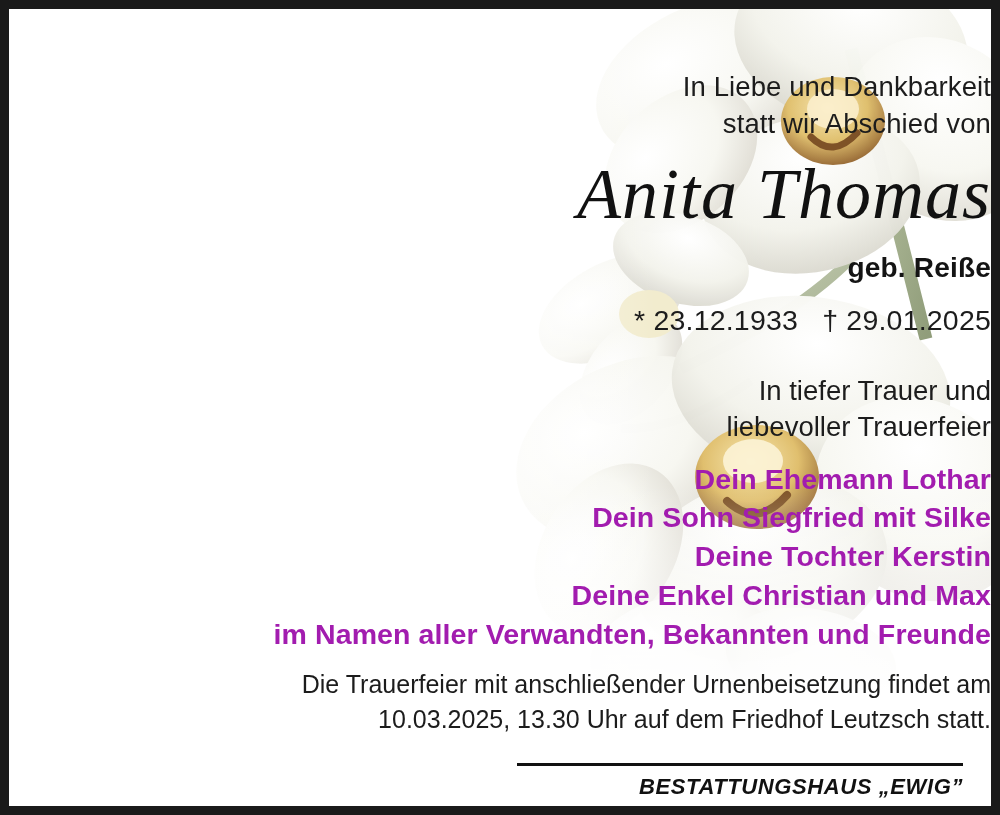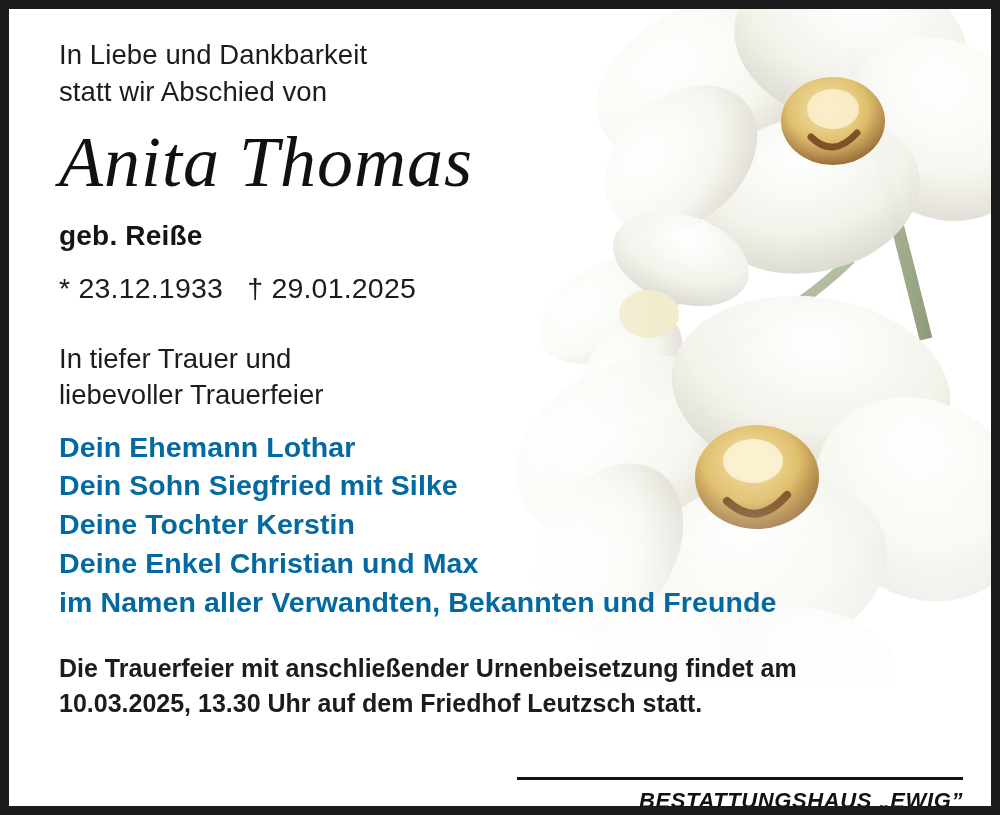--- a/index.html
+++ b/index.html
@@ -53,22 +53,23 @@
   .artwork svg { display: block; width: 100%; height: 100%; }
 
   
   .content {
     position: absolute;
     left: 0;
     top: 0;
     right: 0;
     bottom: 0;
     z-index: 10;
-    padding: 28px 0 0 50px;
-    box-sizing: border-box;
+    padding: 60px 0 0 50px;
+    box-sizing: border-box;
+    text-align: right;
   }
   .intro {
     font-size: 27.5px;
     line-height: 1.33;
     color: #1c1c1c;
     letter-spacing: .1px;
   }
   .intro div { white-space: nowrap; }
 
   .name {
@@ -104,40 +105,39 @@
     line-height: 1.33;
     color: #1c1c1c;
   }
   .mourning div { white-space: nowrap; }
 
   .family {
     margin-top: 14px;
     font-size: 28.5px;
     font-weight: bold;
     line-height: 1.36;
-    color: #0369a1;
+    color: #a21caf;
     letter-spacing: .1px;
   }
   .family div { white-space: nowrap; }
 
   .ceremony {
-    margin-top: 30px;
+    margin-top: 14px;
     font-size: 25px;
     line-height: 1.38;
     color: #1c1c1c;
-    font-weight: bold;
   }
   .ceremony div { white-space: nowrap; }
 
   
   .footer {
     position: absolute;
     left: 9px;
     right: 9px;
-    bottom: 0;
+    bottom: 14px;
     height: 44px;
     z-index: 20;
     display: flex;
     align-items: center;
     justify-content: flex-end;
     padding-right: 28px;
     box-sizing: border-box;
   }
   .footer-rule {
     position: absolute;

